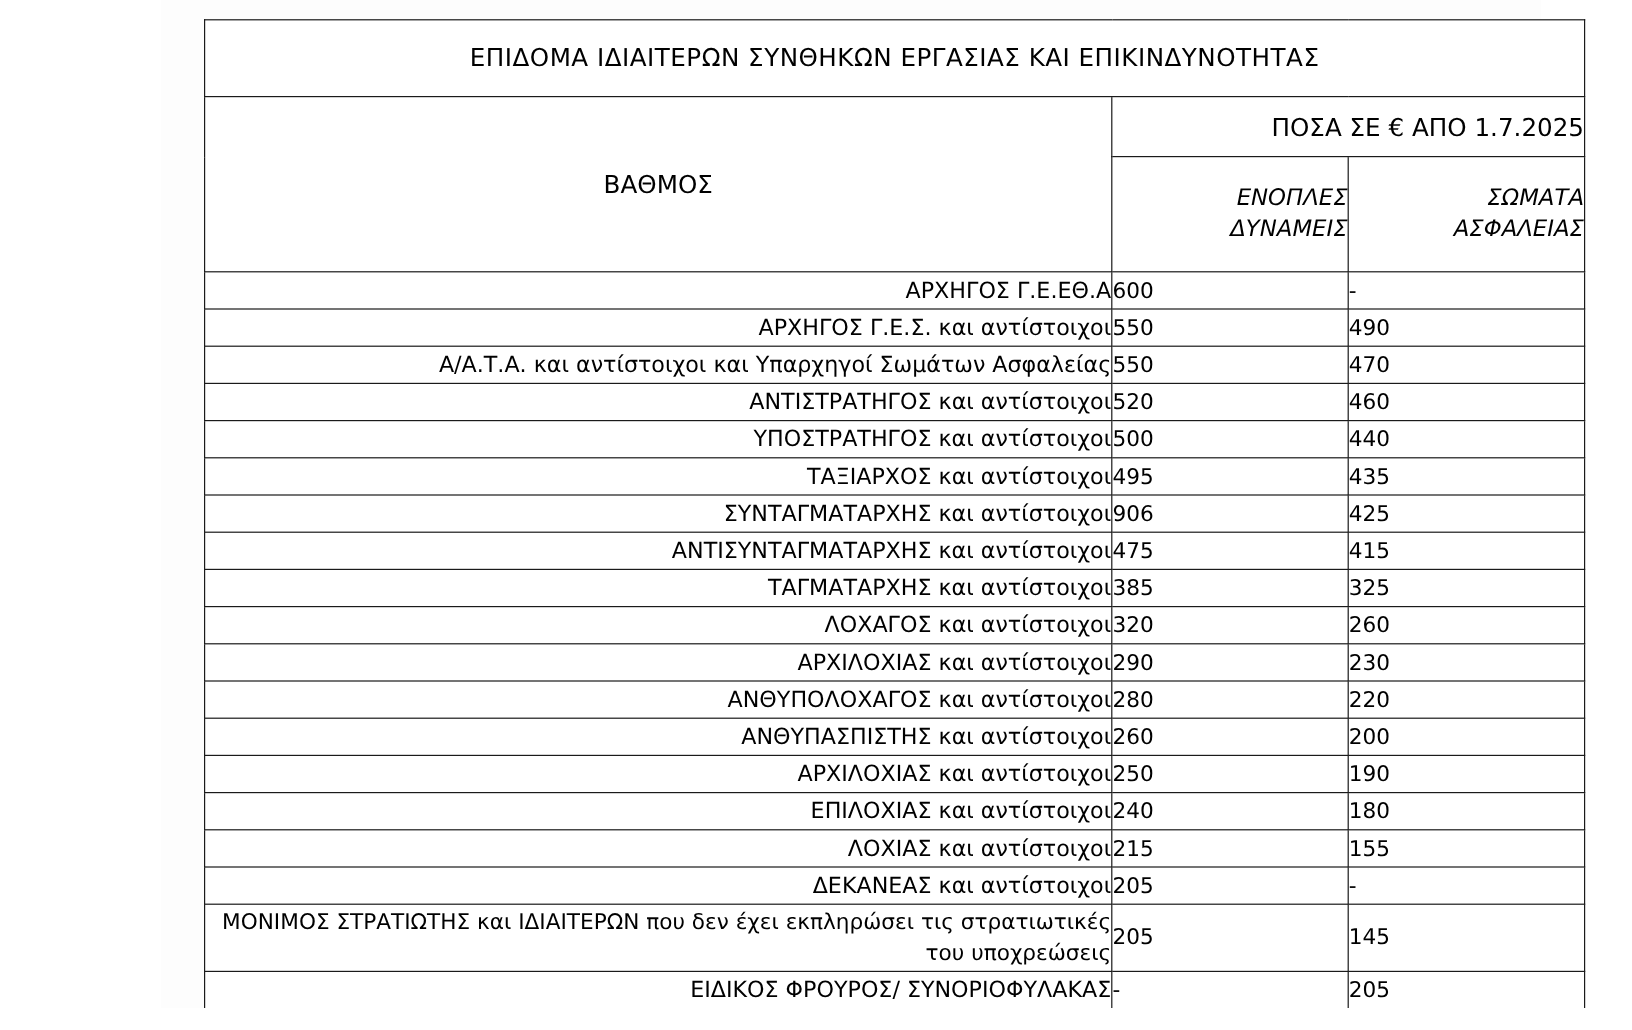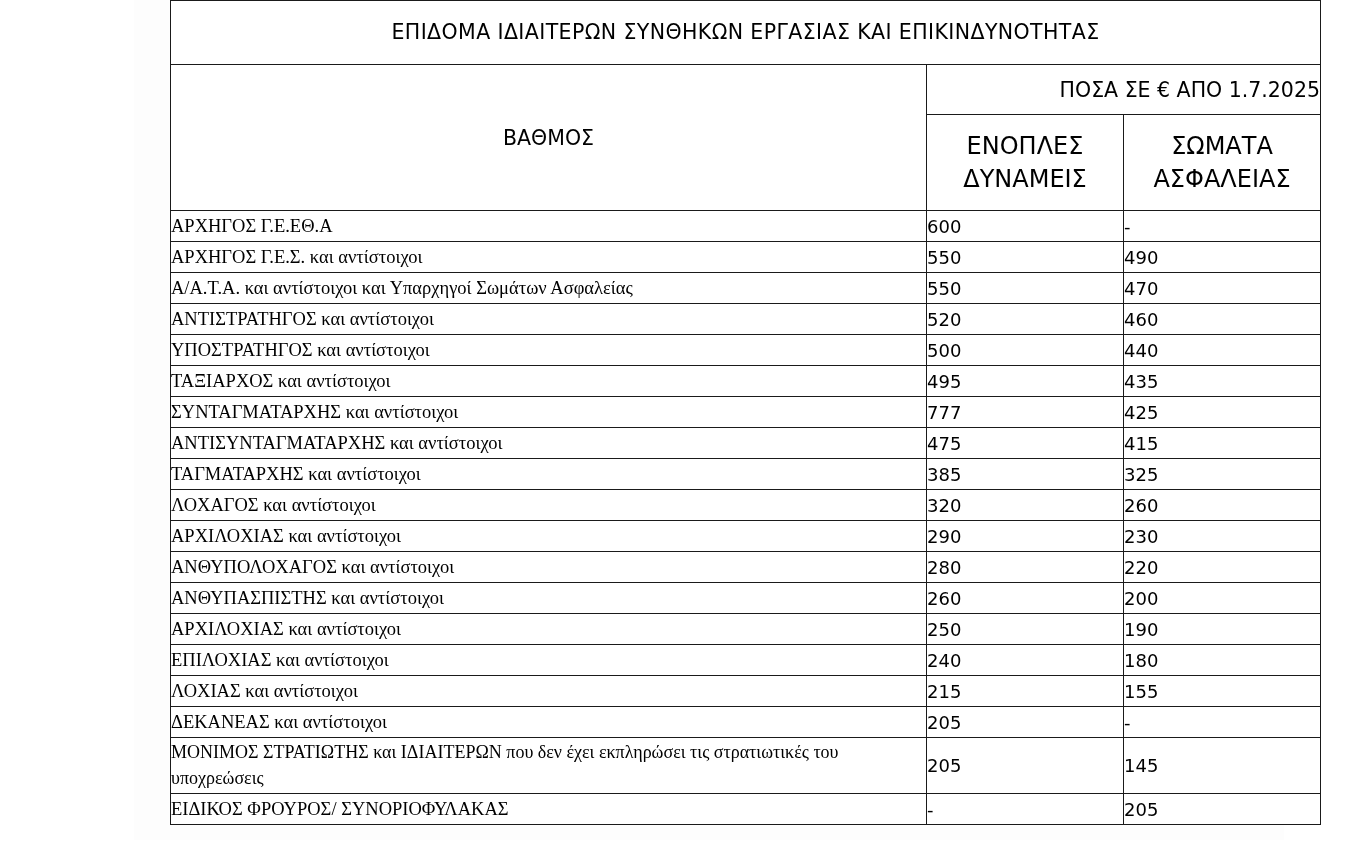--- a/index.html
+++ b/index.html
@@ -16,21 +16,21 @@
   .page {
     position: relative;
     width: 1360px;
     height: 858px;
     background: #fdfdfd;
   }
   
   .table-wrap {
     position: absolute;
     left: 134px;
-    top: 0px;
+    top: 16px;
     width: 1150px;
     padding-left: 36px;
   }
   table.doc {
     border-collapse: collapse;
     width: 1150px;
     table-layout: fixed;
     background: #ffffff;
   }
   table.doc td, table.doc th {
@@ -61,36 +61,36 @@
     height: 146px;
     margin-left: 47px;
   }
   .amounts-head {
     text-align: right;
     font-size: 20.5px;
     height: 50px;
     padding: 0 6px;
   }
   .subhead {
-    text-align: center;
-    font-size: 24px;
+    text-align: right;
+    font-size: 19px;
     line-height: 1.35;
     height: 96px;
     padding: 4px 4px;
+    font-style: italic;
   }
   .subhead span { display: block; }
 
   td.rank {
-    text-align: left;
+    text-align: right;
     font-size: 18.5px;
     height: 31px;
     padding: 0 8px;
     white-space: nowrap;
     overflow: hidden;
-    font-family: Liberation Serif, serif;
   }
   td.rank.two-line {
     white-space: normal;
     height: 56px;
     line-height: 1.4;
     font-size: 18px;
   }
   td.num {
     font-size: 18px;
     height: 31px;
@@ -175,21 +175,21 @@
             <td class="num">500</td>
             <td class="num">440</td>
           </tr>
           <tr>
             <td class="rank">ΤΑΞΙΑΡΧΟΣ και αντίστοιχοι</td>
             <td class="num">495</td>
             <td class="num">435</td>
           </tr>
           <tr>
             <td class="rank">ΣΥΝΤΑΓΜΑΤΑΡΧΗΣ και αντίστοιχοι</td>
-            <td class="num">777</td>
+            <td class="num">906</td>
             <td class="num">425</td>
           </tr>
           <tr>
             <td class="rank">ΑΝΤΙΣΥΝΤΑΓΜΑΤΑΡΧΗΣ και αντίστοιχοι</td>
             <td class="num">475</td>
             <td class="num">415</td>
           </tr>
           <tr>
             <td class="rank">ΤΑΓΜΑΤΑΡΧΗΣ και αντίστοιχοι</td>
             <td class="num">385</td>

